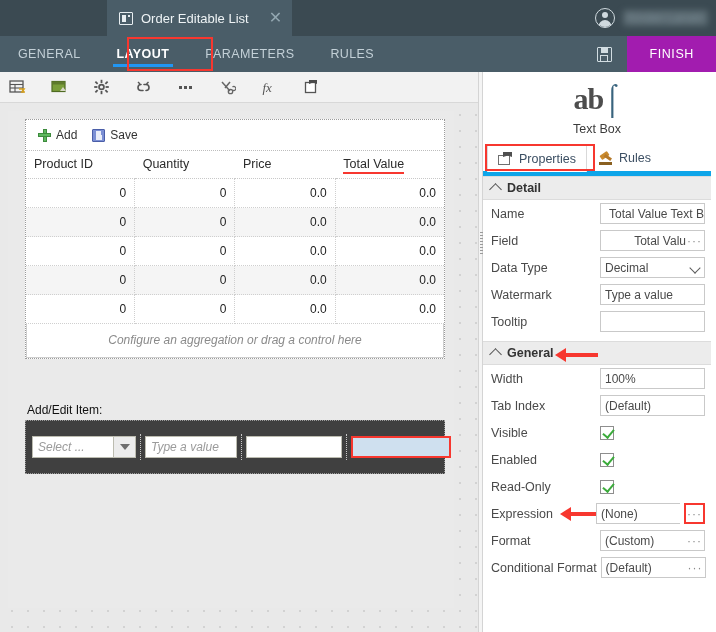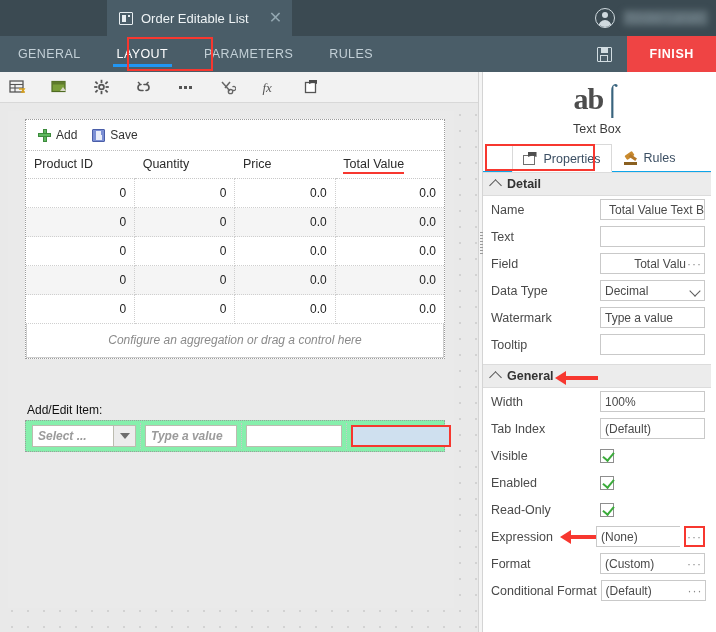--- a/index.html
+++ b/index.html
@@ -55,37 +55,36 @@
   
   .navbar{
     height:36px; background:#4a5d68; display:flex; align-items:stretch;
     position:relative;
   }
   .nav-item{
     display:flex;align-items:center;justify-content:center;
     padding:0 18px; color:#c3d0d7; font-size:12.5px; letter-spacing:.4px;
     position:relative; cursor:default;
   }
-  .nav-item.active{ color:#ffffff; font-weight:normal;}
+  .nav-item.active{ color:#ffffff; font-weight:bold;}
   .nav-item.active::after{
     content:""; position:absolute; left:14px; right:14px; bottom:5px;
     height:3px; background:#2196f3;
   }
   .nav-right{ margin-left:auto; display:flex; align-items:stretch;}
   .save-icon-btn{
     width:46px; display:flex;align-items:center;justify-content:center;
   }
   .floppy{ width:15px;height:15px;border:1.6px solid #d2dde2;border-radius:1px;position:relative;background:transparent;}
   .floppy::before{content:"";position:absolute;left:3px;top:0;right:3px;height:5px;background:#d2dde2;}
   .floppy::after{content:"";position:absolute;left:2.5px;bottom:0;right:2.5px;height:5px;border:1.4px solid #d2dde2;border-bottom:none;}
   .finish-btn{
-    background:#ef4444; color:#fff; font-size:12.5px; letter-spacing:.6px;
+    background:#a21caf; color:#fff; font-size:12.5px; letter-spacing:.6px;
     display:flex;align-items:center;justify-content:center; padding:8px 22px;
     cursor:pointer;
-    font-weight:bold;
   }
   .red-box-layout{
     position:absolute; left:127px; top:1px; width:86px; height:34px;
     border:2.5px solid #f7372f; pointer-events:none;
   }
 
   
   .body-wrap{ display:flex; height:560px; }
 
   
@@ -146,23 +145,22 @@
   .agg-row{
     text-align:center; font-style:italic; color:#8a8a8a; font-size:12px;
     padding:9px 0 10px; border:1px solid #cfcfcf; border-top:none;
     background:#fff;
   }
   .addedit{
     position:absolute; left:17px; top:292px; width:420px;
   }
   .addedit-label{ font-size:12px; color:#111; padding:0 0 3px 2px; }
   .addedit-row{
-    display:flex; gap:0; border:1px dotted #9b9b9b; padding:2px 2px;
-    background:#86efac;
-    font-weight:bold;
+    display:flex; gap:0; border:1px dotted #9b9b9b; padding:13px 2px;
+    background:#404040;
   }
   .ae-cell{ border-right:1px dotted #c8c8c8; padding:2px 4px; }
   .ae-cell:last-child{border-right:none;}
   .ae-select{
     width:104px;height:22px;border:1px solid #bcbcb0;background:#fff;
     display:flex;align-items:center; font-style:italic; color:#9b9b9b; font-size:12px;
     padding-left:5px; position:relative;
   }
   .ae-select .arrow-box{
     position:absolute;right:0;top:0;bottom:0;width:22px;background:#ececec;
@@ -190,21 +188,21 @@
 
   
   .props{ width:228px; background:#fff; position:relative; overflow:hidden;}
   .props-head{ text-align:center; padding:12px 0 8px; }
   .ab-icon{
     font-size:30px; font-weight:bold; color:#4d4d4d; letter-spacing:-1px;
     font-family:Liberation Serif, serif; line-height:1;
   }
   .ab-icon .bar{ color:#39647e; font-weight:normal;}
   .props-type{ font-size:12.5px; color:#3b3b3b; margin-top:8px; }
-  .tabs{ display:flex; border-bottom:1px solid #0ea5e9; padding-left:4px; position:relative;justify-content:center;}
+  .tabs{ display:flex; border-bottom:5px solid #0ea5e9; padding-left:4px; position:relative;}
   .tab{
     display:flex;align-items:center;gap:6px; padding:6px 10px 5px 10px;
     font-size:12.5px;color:#3c4f63; border:1px solid transparent;
     cursor:pointer;
   }
   .tab.active{ background:#fff; border:1px solid #d9d9d9; border-bottom:1px solid #fff; margin-bottom:-1px;}
   .red-box-props{
     position:absolute; left:2px; top:0px; width:110px; height:27px;
     border:2.5px solid #f7372f; pointer-events:none;
   }
@@ -503,24 +501,20 @@
     <div class="section-hdr">
       <span class="chev"></span>
       <span>Detail</span>
     </div>
 
     <div class="prow">
       <span class="plabel">Name</span>
       <span class="pval clip">Total Value Text B</span>
     </div>
     <div class="prow">
-      <span class="plabel">Text</span>
-      <span class="pval"></span>
-    </div>
-    <div class="prow">
       <span class="plabel">Field</span>
       <span class="pval right">
         <span>Total Valu</span>
         <span class="ellip">···</span>
       </span>
     </div>
     <div class="prow">
       <span class="plabel">Data Type</span>
       <span class="pval">
         <span>Decimal</span>

